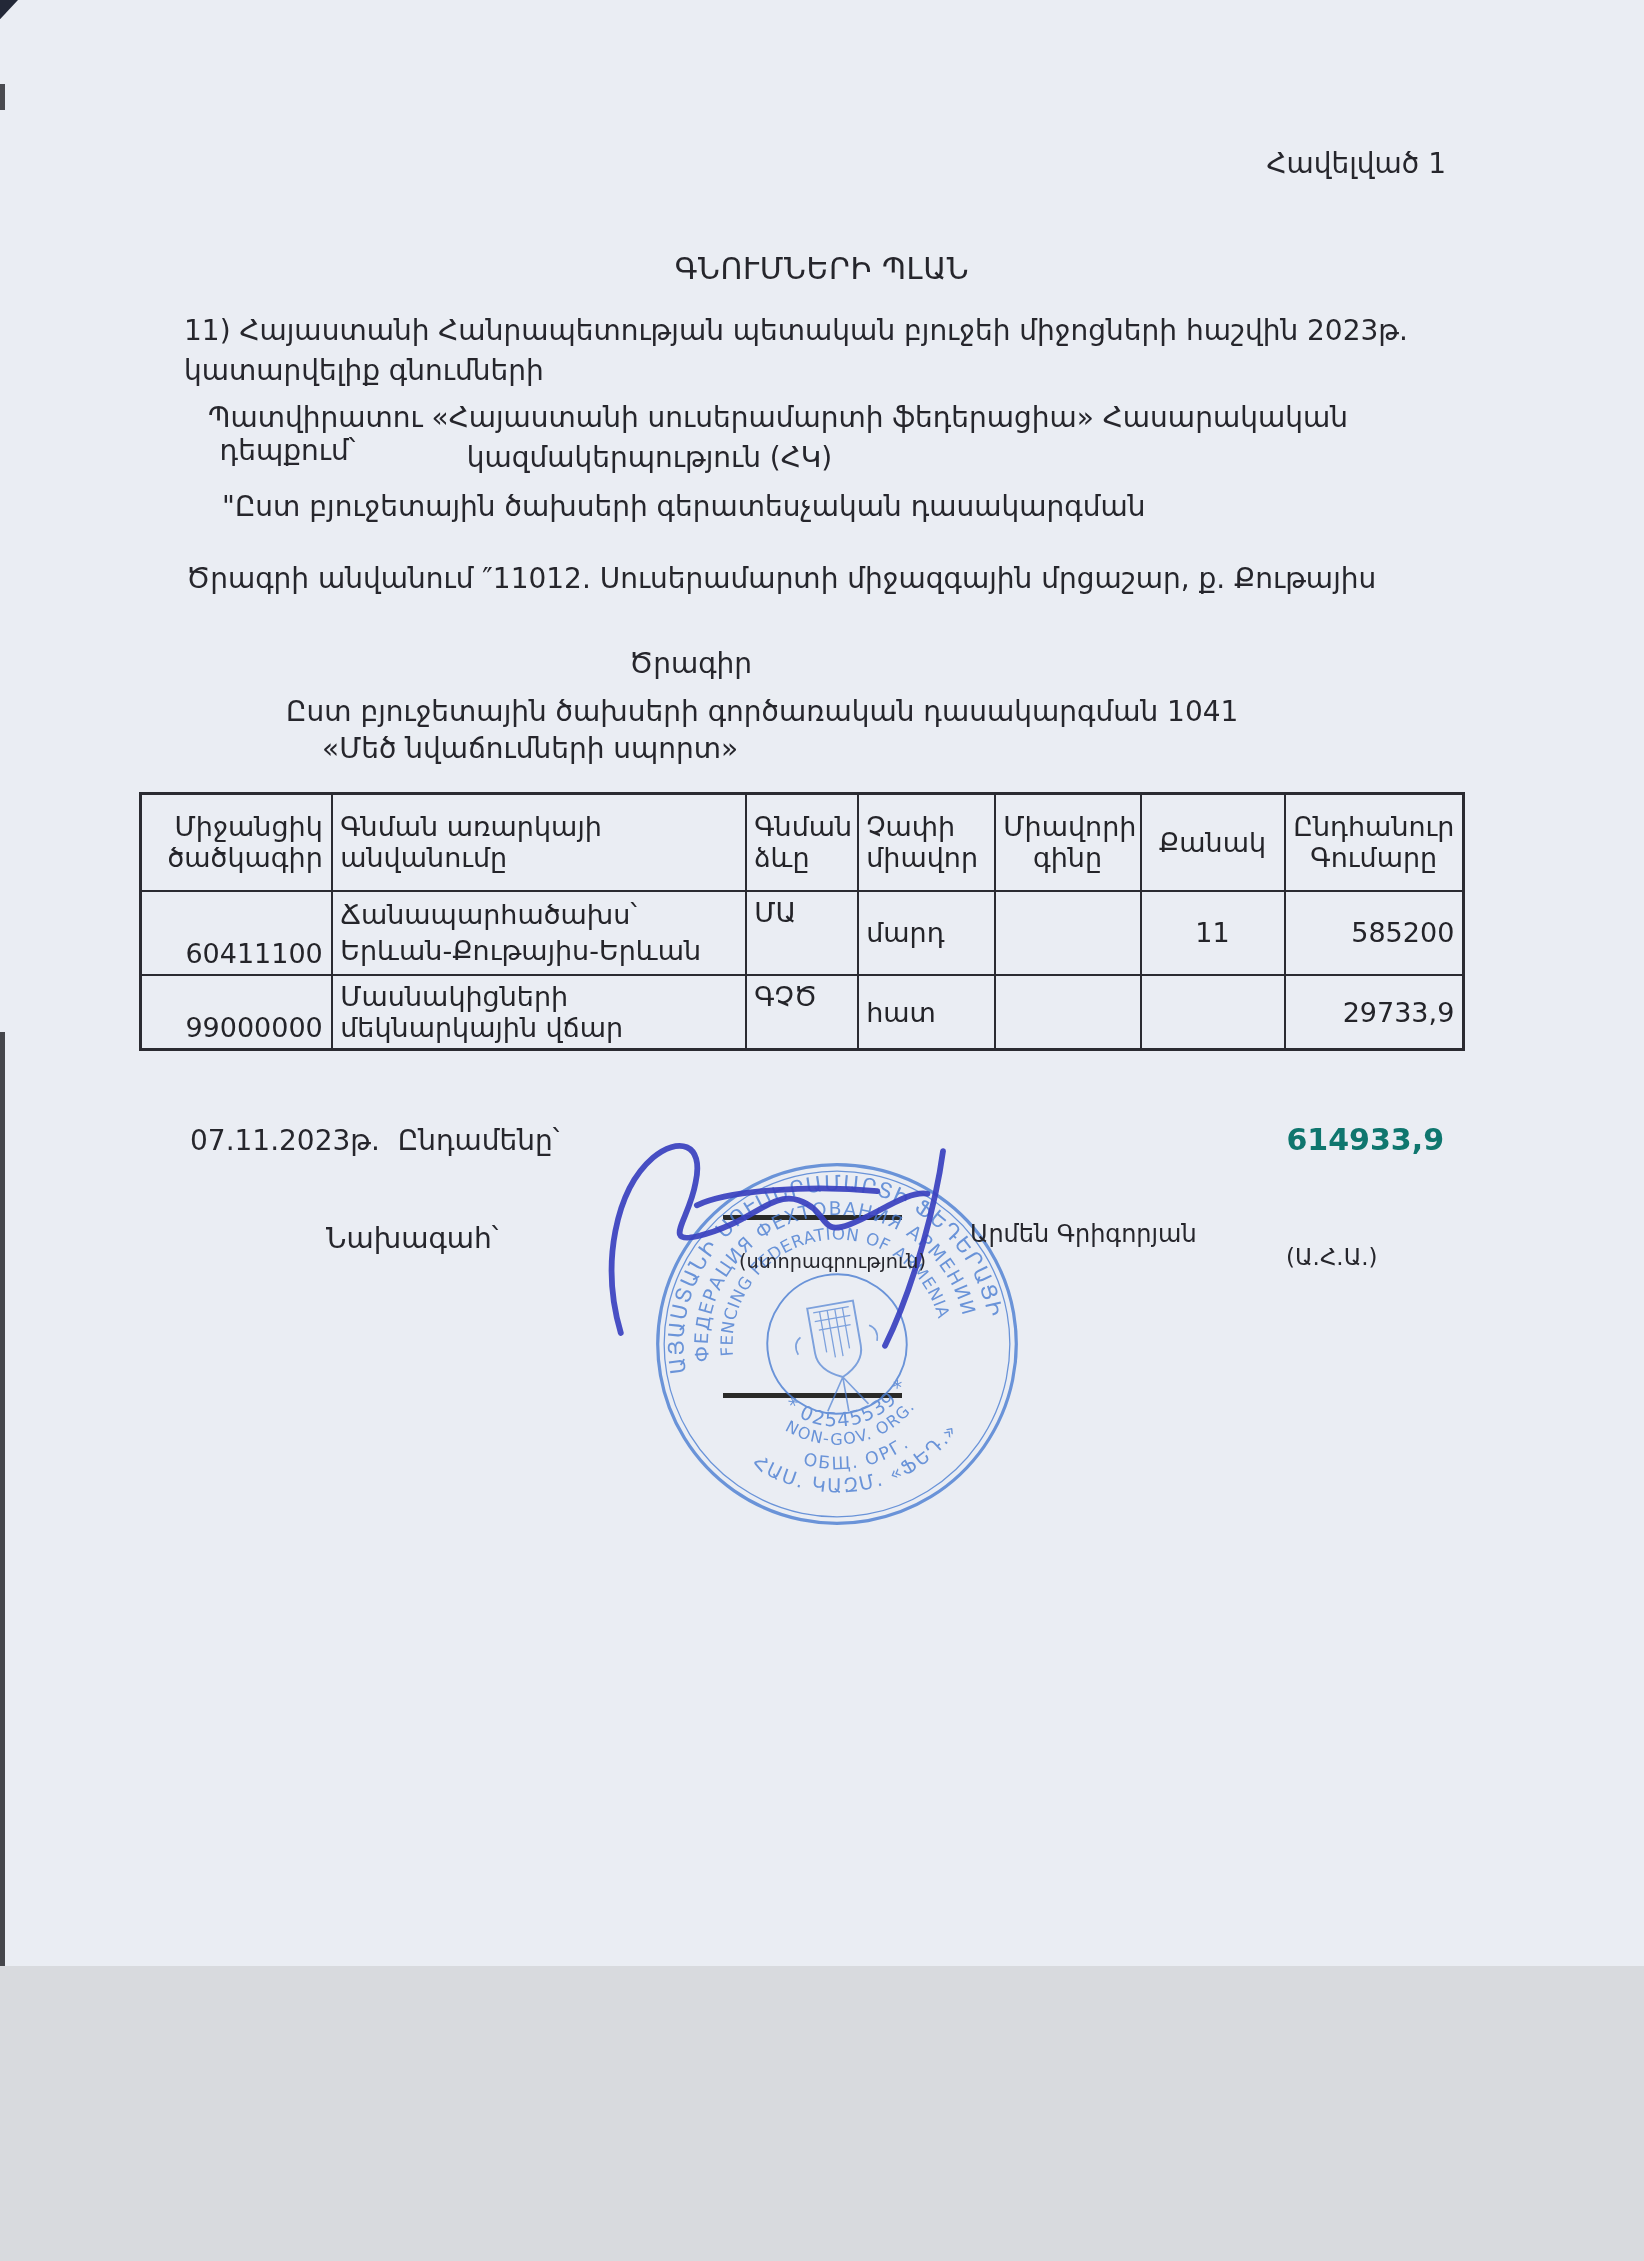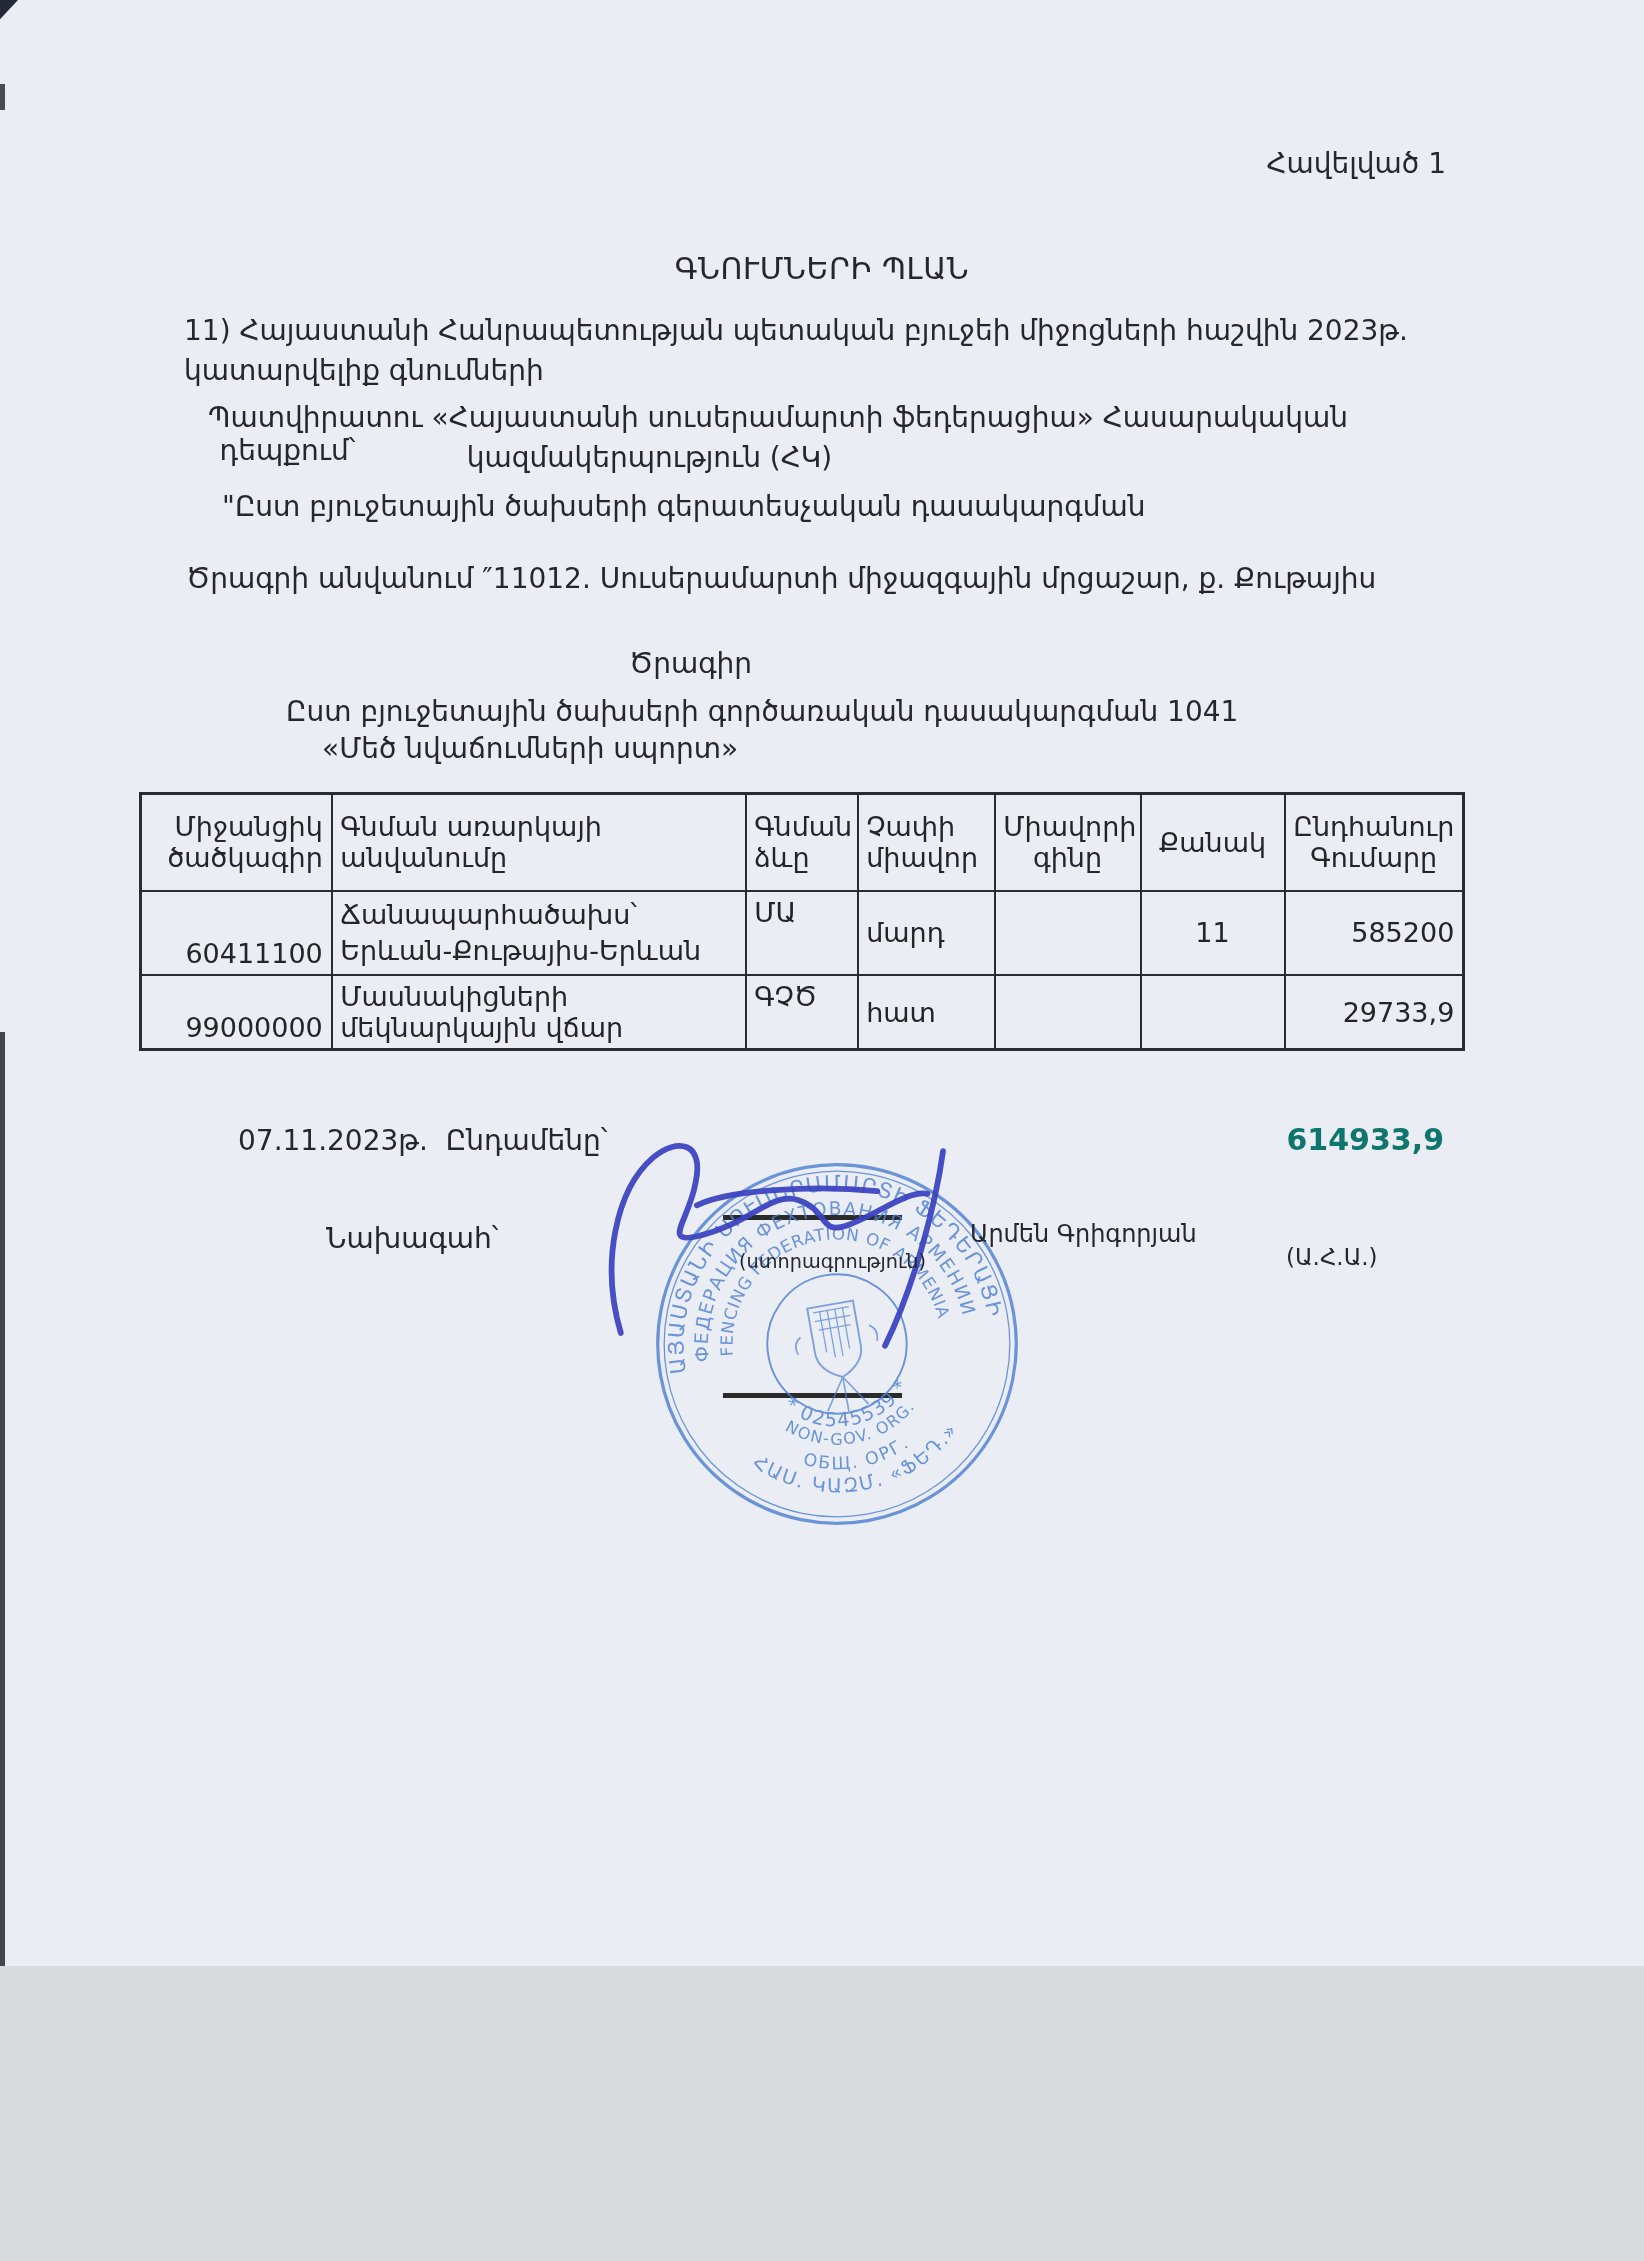--- a/index.html
+++ b/index.html
@@ -46,21 +46,21 @@
   th.c-qty{text-align:center;vertical-align:middle;}
   th.c-total{text-align:center;vertical-align:middle;}
   td.code{text-align:right;vertical-align:bottom;padding-bottom:2.6px;padding-right:3.9px;}
   td.name{text-align:left;vertical-align:top;line-height:36px;}
   td.name2{text-align:left;vertical-align:middle;}
   td.form{text-align:left;vertical-align:top;}
   td.unit{text-align:left;vertical-align:middle;}
   td.qty{text-align:center;vertical-align:middle;}
   td.total{text-align:right;vertical-align:middle;padding-right:5.2px;}
 
-  .date-line{top:1124px;left:190px;font-size:28px;margin-left:48px;}
+  .date-line{top:1124px;left:190px;font-size:28px;}
   .grand-total{top:1122px;left:1225px;width:219px;text-align:right;font-size:30px;font-weight:bold;color:#0f766e;}
   .chairman{top:1222px;left:326px;font-size:28px;}
   .sig-line{position:absolute;height:4.5px;background:#2a2a28;width:179px;left:723px;}
   .sig-line1{top:1215px;}
   .sig-line2{top:1393px;}
   .sig-caption{top:1250px;left:723px;width:219px;text-align:center;font-size:19.3px;z-index:6;}
   .chairman-name{top:1220px;left:970px;font-size:24px;z-index:6;}
   .initials{top:1244px;left:1286px;font-size:23px;}
 
   .stamp{position:absolute;left:650px;top:1157px;width:374px;height:374px;z-index:4;opacity:.82;}

